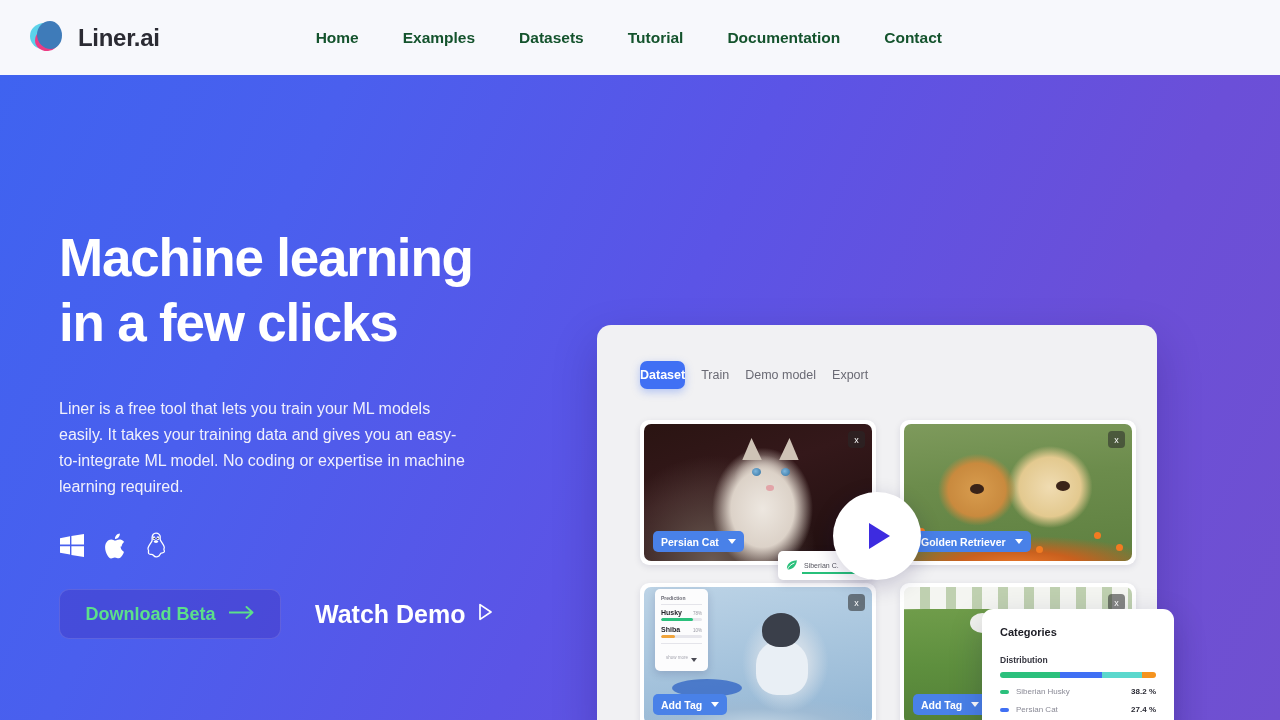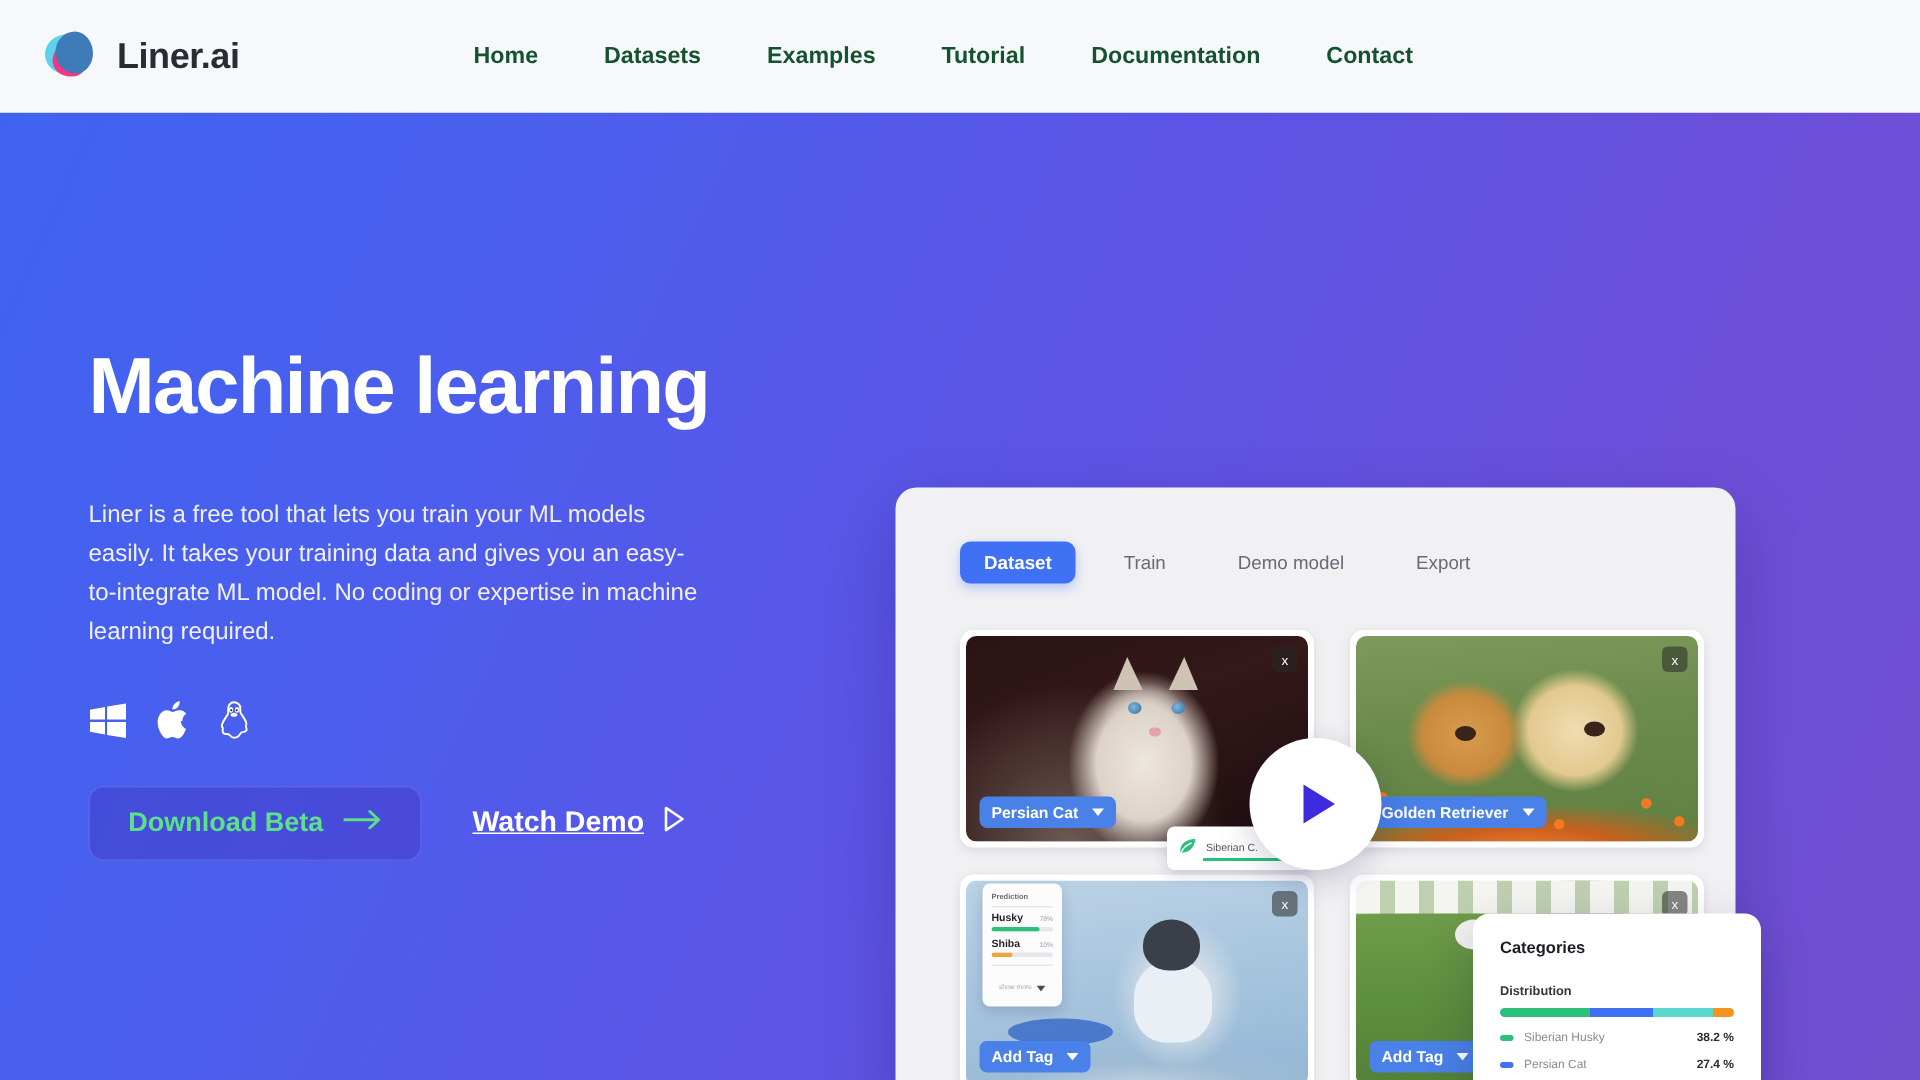--- a/index.html
+++ b/index.html
@@ -75,34 +75,34 @@
   .cta-row { margin-top: 30px; display: flex; align-items: center; gap: 34px; }
   .btn-beta {
     width: 222px; height: 50px; border-radius: 10px;
     background: rgba(60,40,180,0.33);
     border: 1px solid rgba(255,255,255,0.13);
     display: flex; align-items: center; justify-content: center; gap: 13px;
     cursor: pointer;
   }
   .btn-beta-label { font-size: 18px; font-weight: bold; color: #5CE08A; }
   .watch { display: flex; align-items: center; gap: 13px; cursor: pointer; }
-  .watch-label { font-size: 19px; font-weight: bold; color: #fff; text-decoration: underline; }
+  .watch-label { font-size: 25px; font-weight: bold; color: #fff; }
 
   
   .mock {
     position: absolute; left: 597px; top: 250px;
     width: 560px; height: 414px;
     background: #F1F1F3; border-radius: 14px;
     box-shadow: 0 18px 45px rgba(20,10,70,0.22);
     overflow: hidden;
   }
   .mock-tabs { position: absolute; top: 36px; left: 43px; display: flex; align-items: center; gap: 0; }
   .mtab {
     font-size: 12.5px; font-weight: bold; color: #6E6E78;
-    padding: 7px 16px; border-radius: 7px; white-space: nowrap; cursor: pointer;
+    padding: 7px 0; border-radius: 7px; white-space: nowrap; cursor: pointer;
   }
   .mtab.active { background: #4070F4; color: #fff; box-shadow: 0 3px 8px rgba(64,112,244,0.35); }
   .mtab.plain { font-weight: normal; color: #6A6A74; margin-left: 16px; }
 
   .cards { position: absolute; top: 95px; left: 43px; width: 496px; }
   .card {
     position: absolute; width: 236px; height: 145px;
     background: #fff; border-radius: 9px; padding: 4px;
     box-shadow: 0 2px 7px rgba(20,10,70,0.10);
   }
@@ -264,34 +264,35 @@
     <div class="logo-blob">
       <div class="b1"></div>
         <div class="b2"></div>
         <div class="b3"></div>
     </div>
     <div class="brand-name">Liner.ai</div>
   </div>
 
   <nav class="nav">
     <div class="nav-item">Home</div>
+    <div class="nav-item">Examples</div>
     <div class="nav-item">Datasets</div>
-    <div class="nav-item">Examples</div>
     <div class="nav-item">Tutorial</div>
     <div class="nav-item">Documentation</div>
     <div class="nav-item">Contact</div>
   </nav>
 
 </div>
 
 <div class="hero">
 
   <div class="hero-left">
     <h1 class="hero-title">
       <span>Machine learning</span><br>
+      <span>in a few clicks</span>
     </h1>
 
     <p class="hero-sub">Liner is a free tool that lets you train your ML models easily. It takes your training data and gives you an easy-to-integrate ML model. No coding or expertise in machine learning required.</p>
 
     <div class="os-icons">
       <span>
         <svg width="26" height="25" viewBox="0 0 26 25">
             <path fill="#fff" d="M1 5.2 11 3.3v8.3H1V5.2zm0 8.1h10v8.3L1 19.8v-6.5zM12.4 3.05 25 1v10.6H12.4V3.05zm0 10.25H25V24l-12.6-2.05V13.3z"></path>
           </svg>
       </span>

